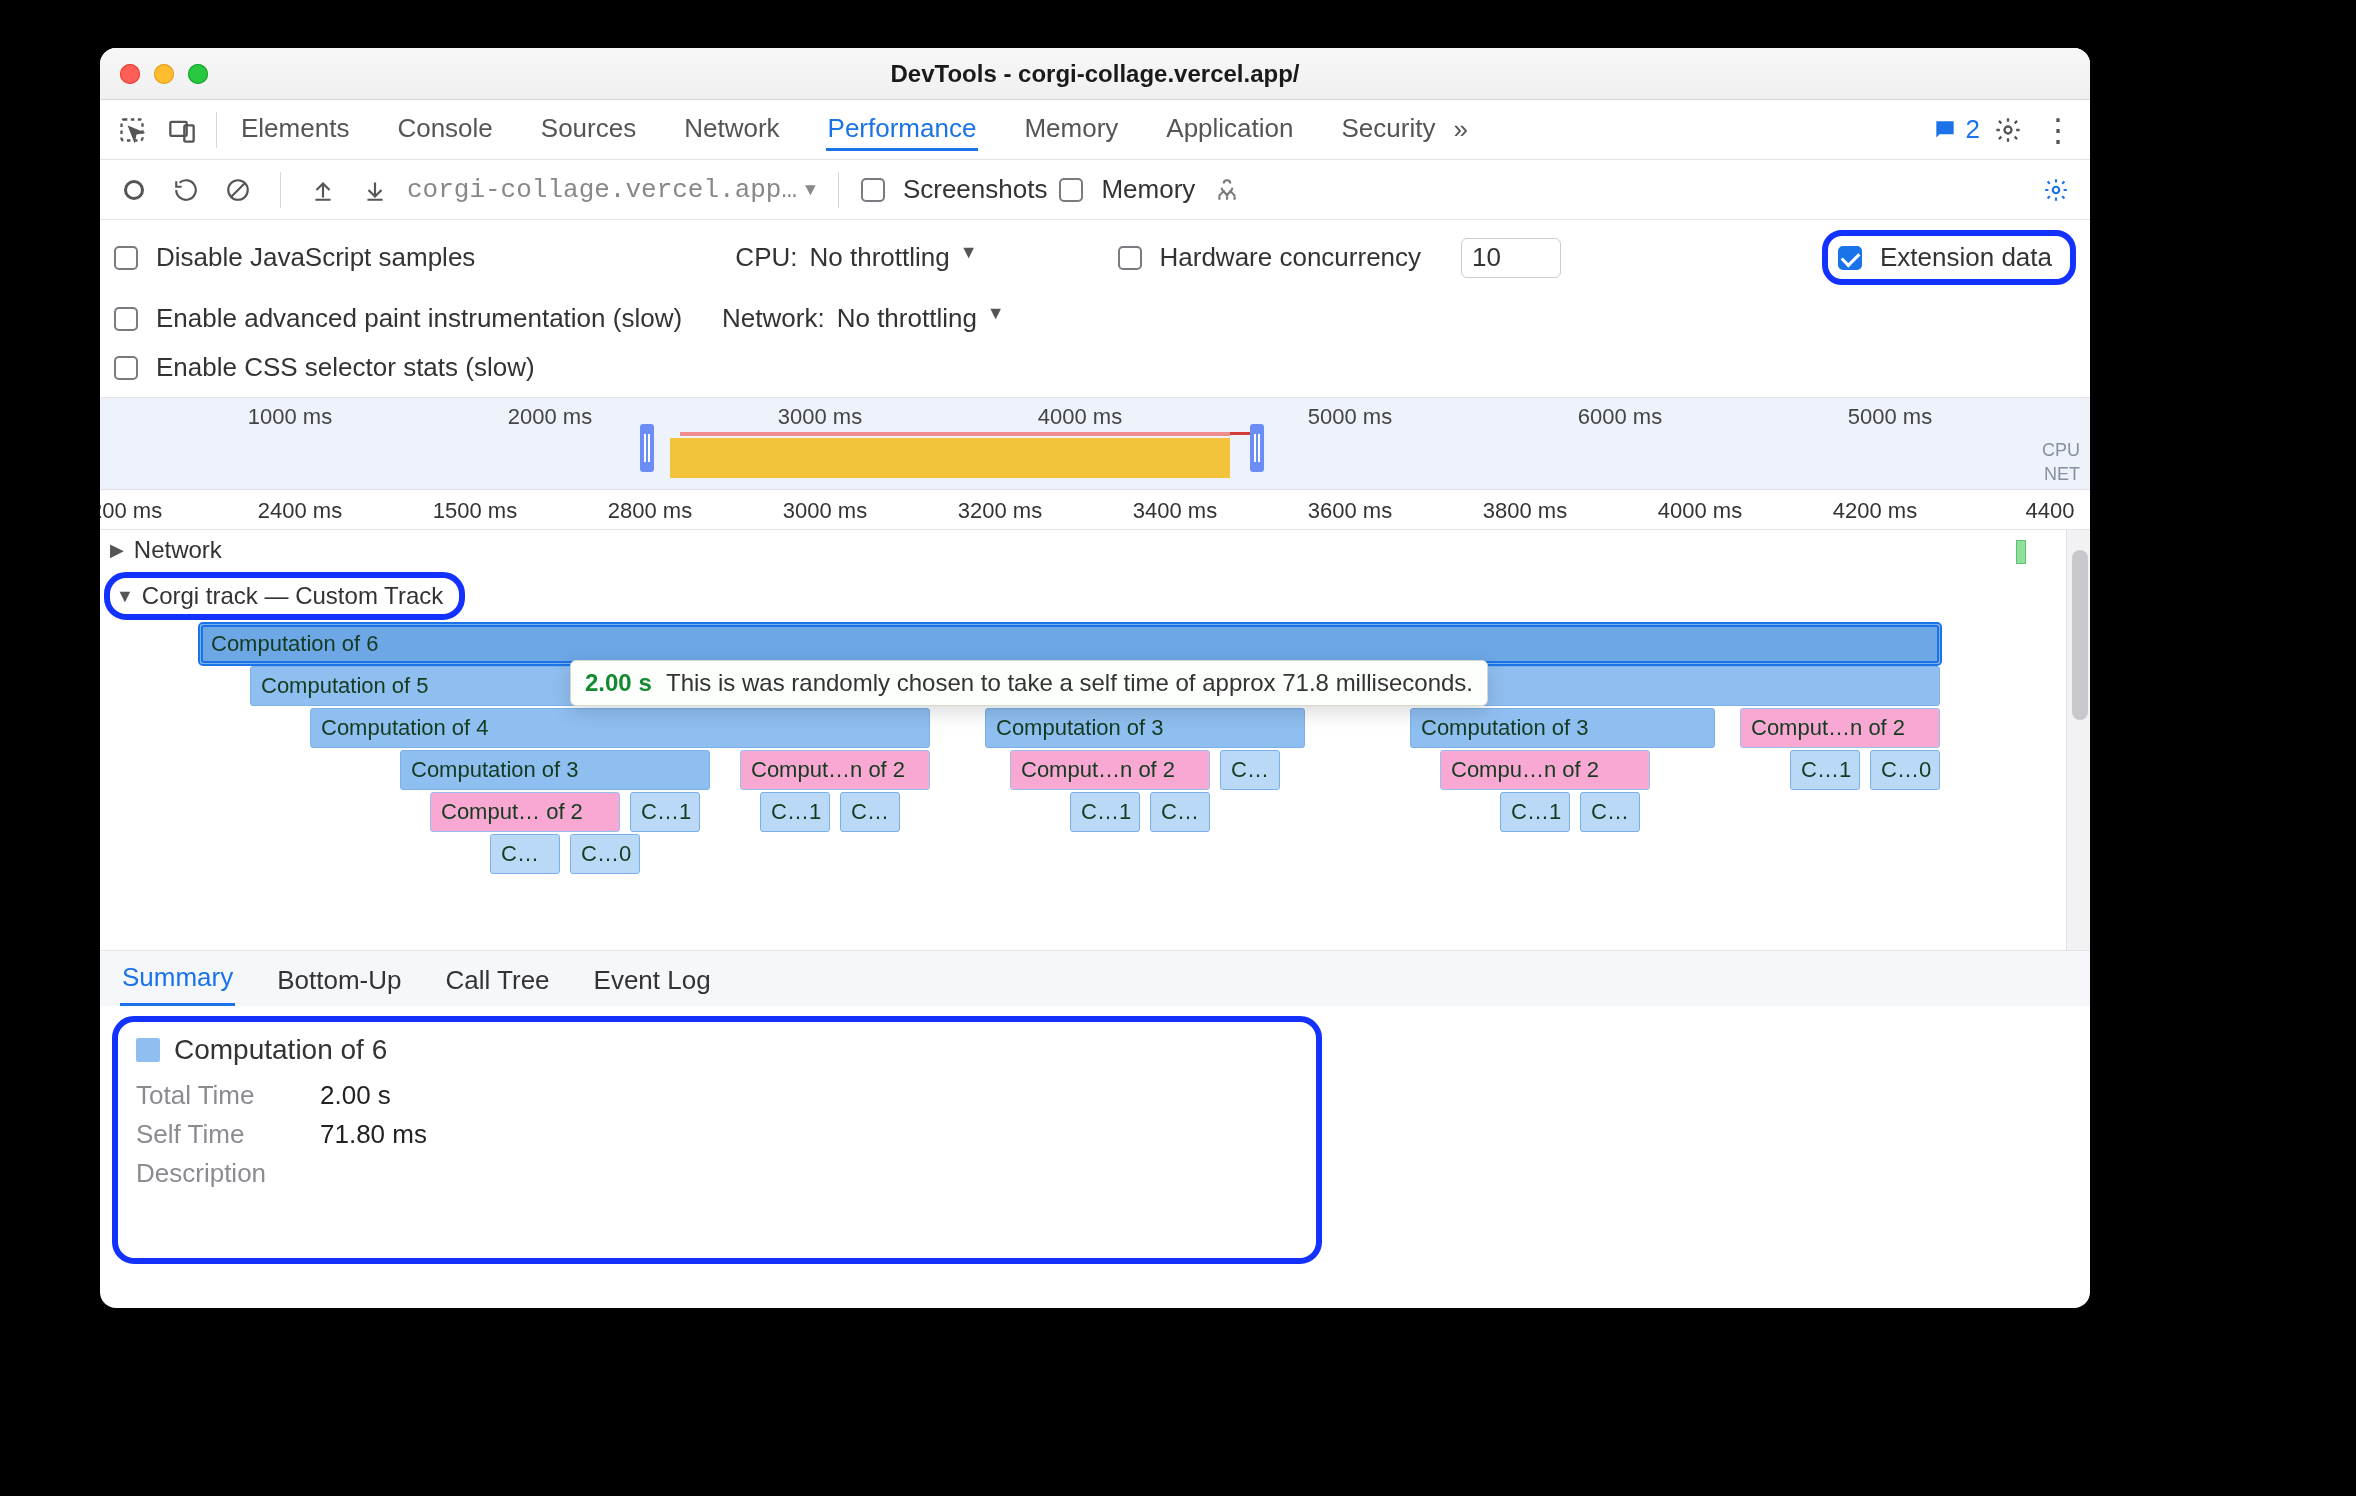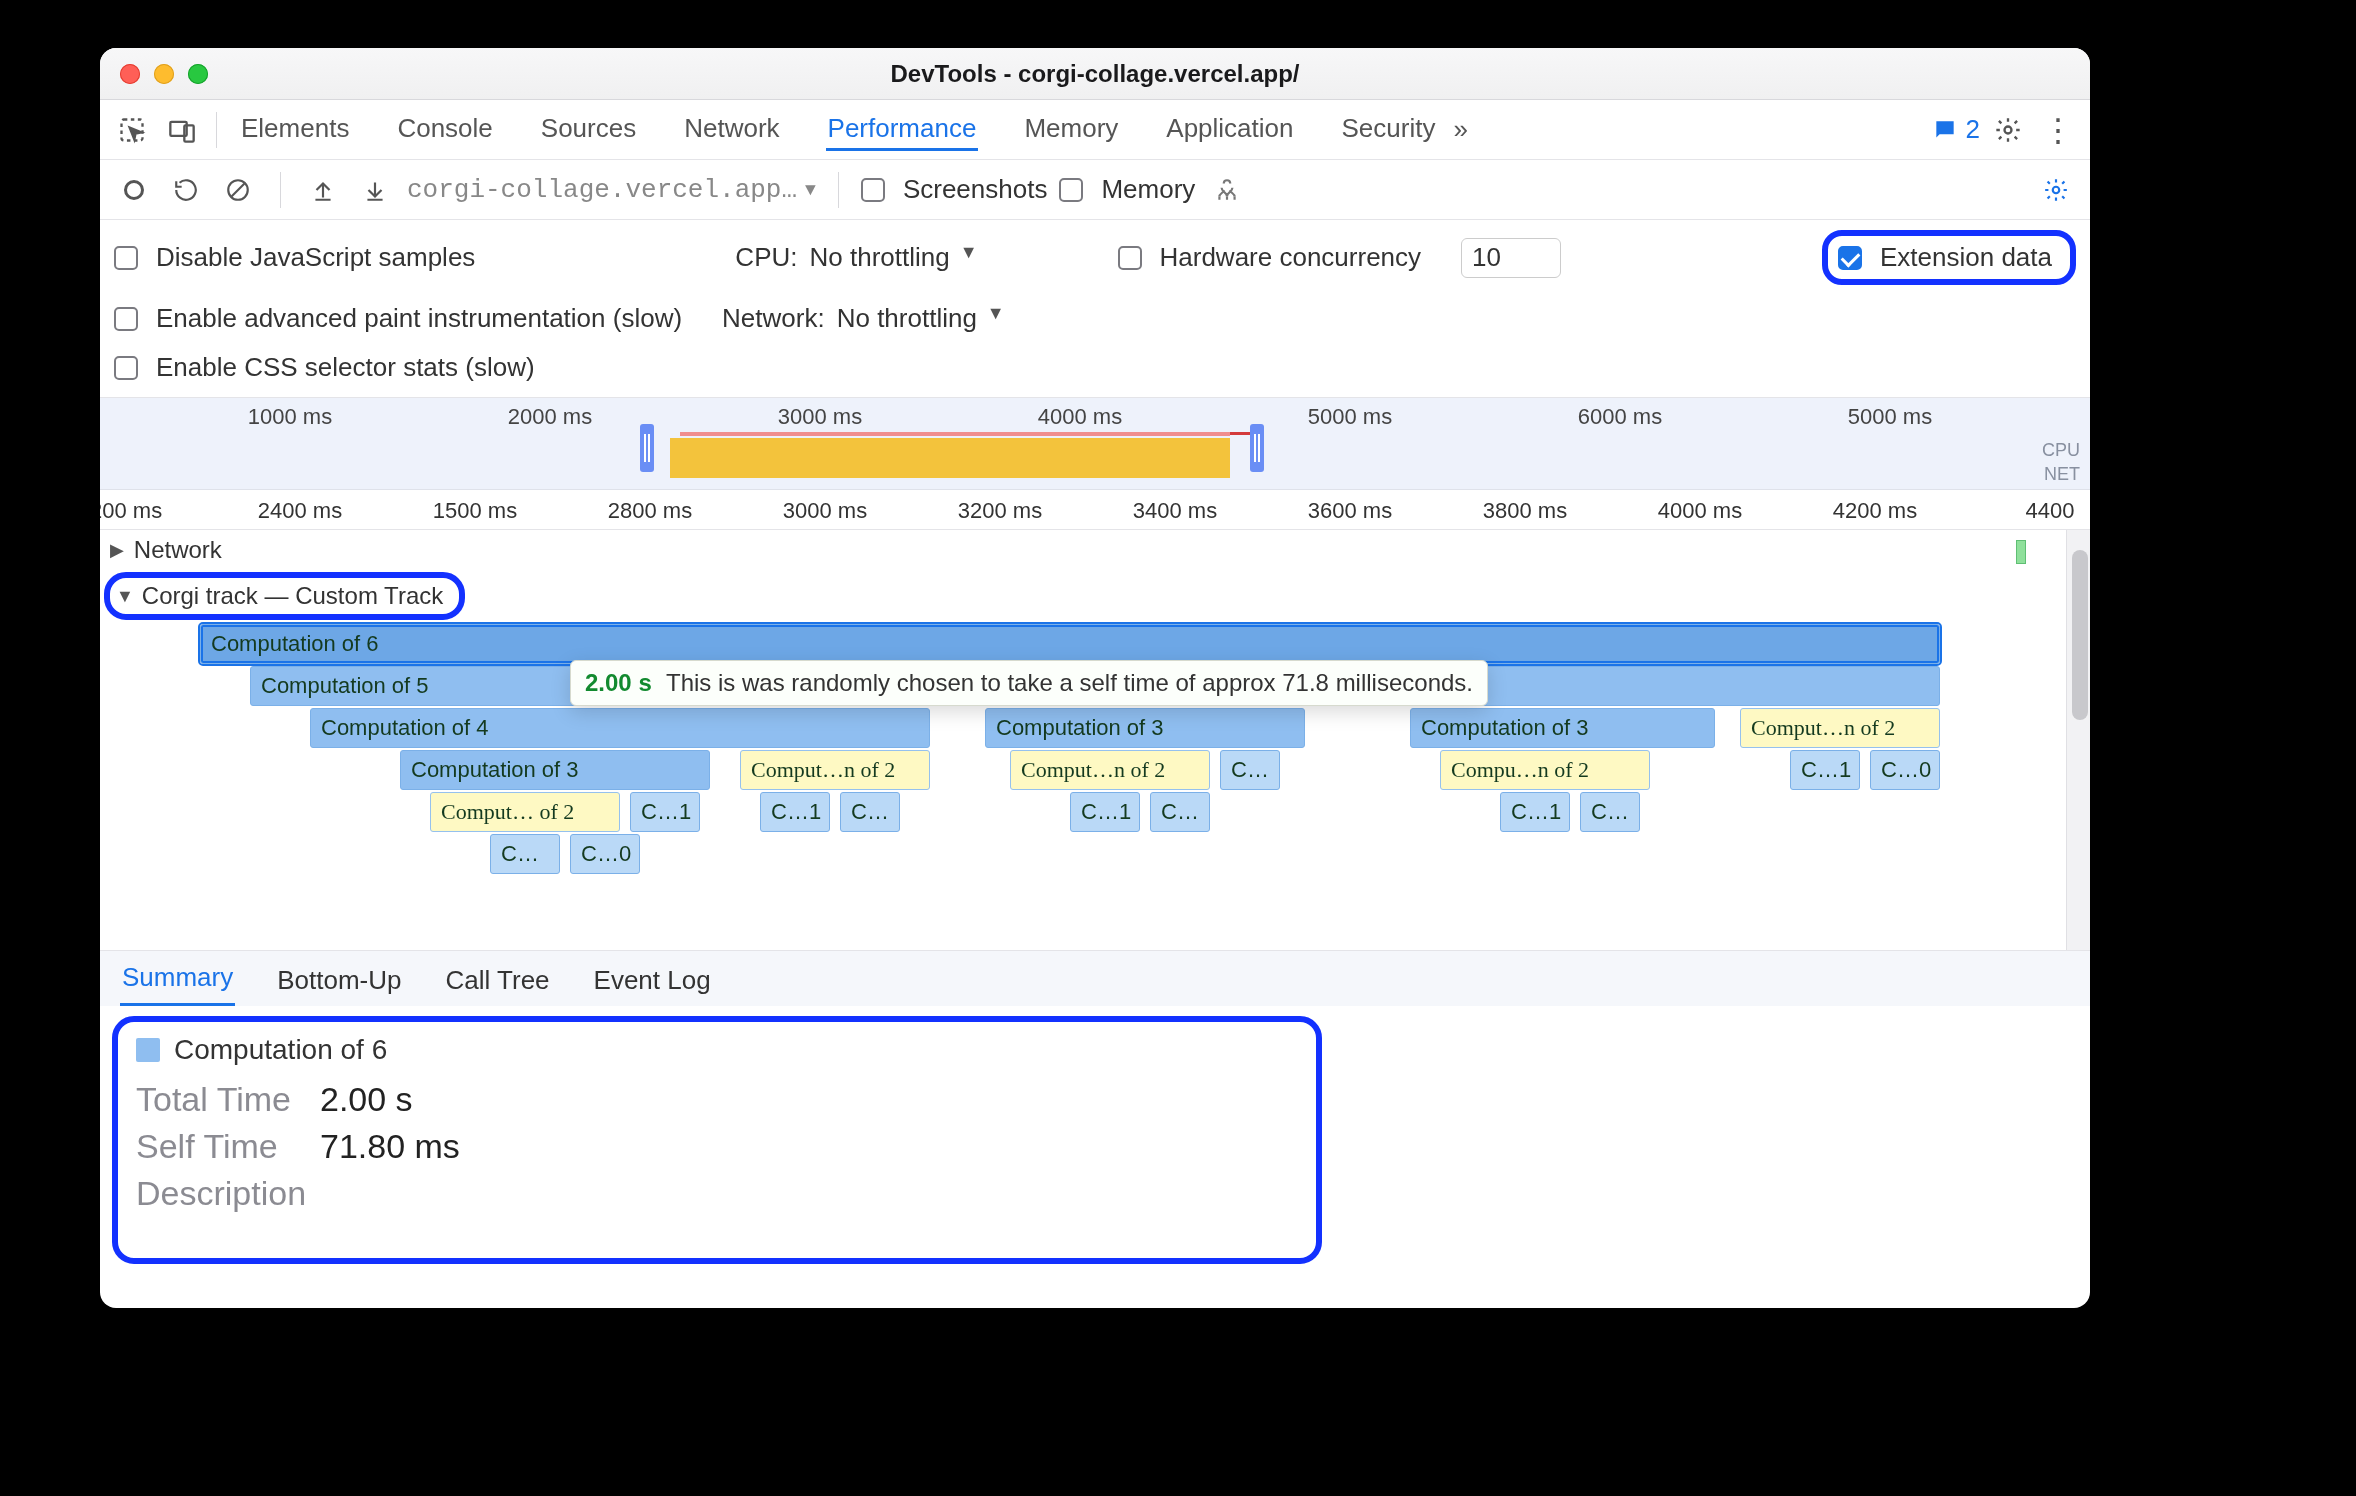--- a/index.html
+++ b/index.html
@@ -77,37 +77,37 @@
   .flame-wrap { position:relative; height:420px; }
   .flame-scroll { position:absolute; right:0; top:0; width:24px; height:100%; background:#f2f2f4; border-left:1px solid #e0e0e4; }
   .flame-thumb { position:absolute; right:2px; top:20px; width:16px; height:170px; background:#c8c8cc; border-radius:8px; }
   .flame { position:absolute; left:0; top:0; right:24px; bottom:0; overflow:hidden; }
   .track-header { position:absolute; left:10px; display:flex; align-items:center; gap:10px; font-size:24px; color:#333; }
   .track-header .tri { font-size:18px; color:#555; }
   .custom-box { position:absolute; border:6px solid #1331ff; border-radius:22px; padding:4px 16px 4px 6px; display:flex; align-items:center; gap:8px; font-size:24px; color:#333; background:#fff; }
   .bar { position:absolute; height:40px; background:#8fbef0; border:1px solid #7bb0e8; color:#153; font-size:22px; padding:0 10px; display:flex; align-items:center; overflow:hidden; white-space:nowrap; border-radius:3px; }
   .bar.sel { background:#6da7e6; outline:2px solid #1a73e8; box-shadow:inset 0 0 0 2px #1a73e8; }
   .bar .txt { color:#143a1f; }
-  .bar.light { background:#fef9c3; border-color:#95c1ee;font-family:Liberation Serif, serif; }
+  .bar.light { background:#f9a8d4; border-color:#95c1ee; }
   .bar.lighter { background:#bad9f7; }
   .tooltip { position:absolute; background:#fcfffb; border:1px solid #d6dace; border-radius:6px; padding:8px 14px; font-size:24px; color:#333; box-shadow:0 6px 20px rgba(0,0,0,.15); white-space:nowrap; }
   .tooltip .dur { color:#128a2f; font-weight:600; margin-right:8px; }
   .net-mini { position:absolute; width:10px; height:24px; background:#8fe09b; border:1px solid #5fbf74; }
 
   
   .btabs { height:56px; display:flex; align-items:flex-end; gap:40px; padding:0 20px; border-top:1px solid #e4e4e8; background:#f5f7fb; font-size:26px; color:#333; }
   .btab { padding:10px 2px; cursor:pointer; }
   .btab.active { color:#1a73e8; border-bottom:3px solid #1a73e8; }
 
   
   .summary-wrap { position:relative; padding:16px 24px; font-size:26px; color:#333; height:260px; }
   .summary-box { position:absolute; left:12px; top:10px; width:1210px; height:248px; border:6px solid #1331ff; border-radius:22px; padding:12px 18px; }
   .summary-title { display:flex; align-items:center; gap:14px; font-size:28px; margin-bottom:14px; }
   .swatch { width:24px; height:24px; background:#8fbef0; border-radius:2px; }
-  .kv { display:flex; gap:24px; margin:8px 0; font-size:34px; }
+  .kv { display:flex; gap:24px; margin:8px 0; font-size:26px; }
   .kv .k { color:#8b8b92; width:160px; }
   .kv .v { color:#222; }
 </style>
 </head>
 <body>
 <div class="stage">
 <div class="window">
 
   <div class="titlebar">
     <div class="traffic">

